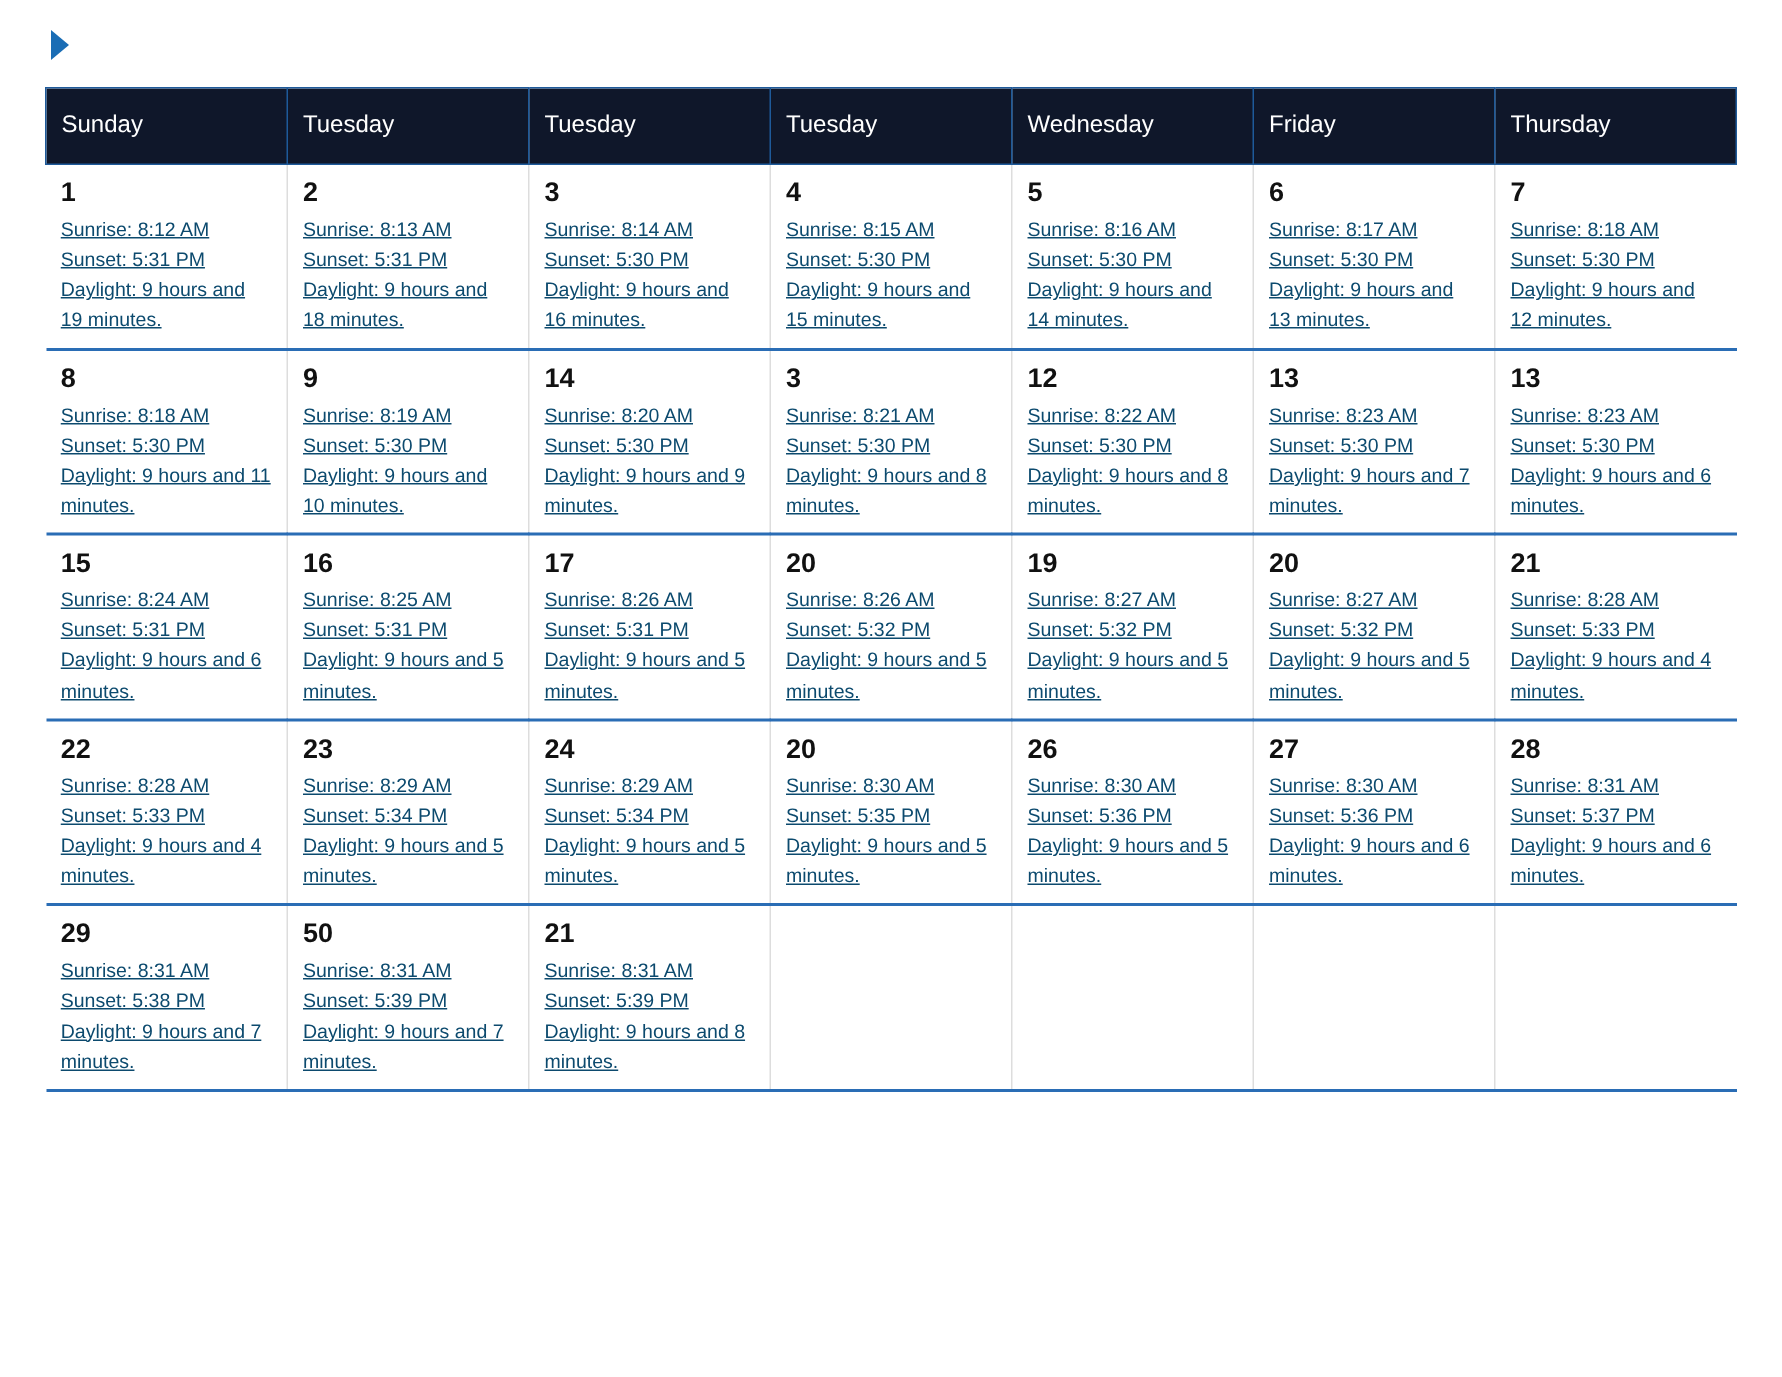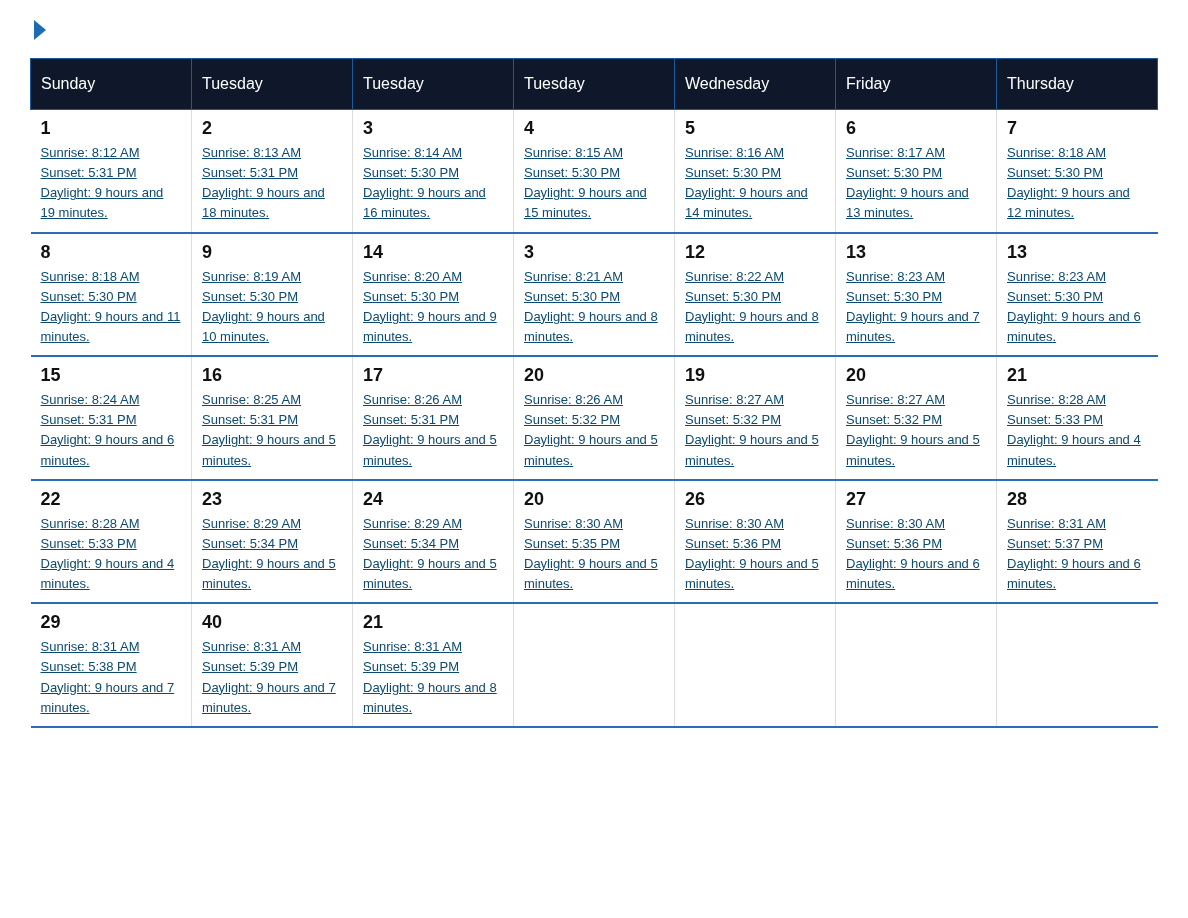--- a/index.html
+++ b/index.html
@@ -147,21 +147,21 @@
         <td><span class="day-number">22</span><span class="day-info">Sunrise: 8:28 AM<br>Sunset: 5:33 PM<br>Daylight: 9 hours and 4 minutes.</span></td>
         <td><span class="day-number">23</span><span class="day-info">Sunrise: 8:29 AM<br>Sunset: 5:34 PM<br>Daylight: 9 hours and 5 minutes.</span></td>
         <td><span class="day-number">24</span><span class="day-info">Sunrise: 8:29 AM<br>Sunset: 5:34 PM<br>Daylight: 9 hours and 5 minutes.</span></td>
         <td><span class="day-number">20</span><span class="day-info">Sunrise: 8:30 AM<br>Sunset: 5:35 PM<br>Daylight: 9 hours and 5 minutes.</span></td>
         <td><span class="day-number">26</span><span class="day-info">Sunrise: 8:30 AM<br>Sunset: 5:36 PM<br>Daylight: 9 hours and 5 minutes.</span></td>
         <td><span class="day-number">27</span><span class="day-info">Sunrise: 8:30 AM<br>Sunset: 5:36 PM<br>Daylight: 9 hours and 6 minutes.</span></td>
         <td><span class="day-number">28</span><span class="day-info">Sunrise: 8:31 AM<br>Sunset: 5:37 PM<br>Daylight: 9 hours and 6 minutes.</span></td>
       </tr>
       <tr>
         <td><span class="day-number">29</span><span class="day-info">Sunrise: 8:31 AM<br>Sunset: 5:38 PM<br>Daylight: 9 hours and 7 minutes.</span></td>
-        <td><span class="day-number">40</span><span class="day-info">Sunrise: 8:31 AM<br>Sunset: 5:39 PM<br>Daylight: 9 hours and 7 minutes.</span></td>
+        <td><span class="day-number">50</span><span class="day-info">Sunrise: 8:31 AM<br>Sunset: 5:39 PM<br>Daylight: 9 hours and 7 minutes.</span></td>
         <td><span class="day-number">21</span><span class="day-info">Sunrise: 8:31 AM<br>Sunset: 5:39 PM<br>Daylight: 9 hours and 8 minutes.</span></td>
         <td class="empty-cell"></td>
         <td class="empty-cell"></td>
         <td class="empty-cell"></td>
         <td class="empty-cell"></td>
       </tr>
     </tbody>
 </table>
 
 </body></html>

